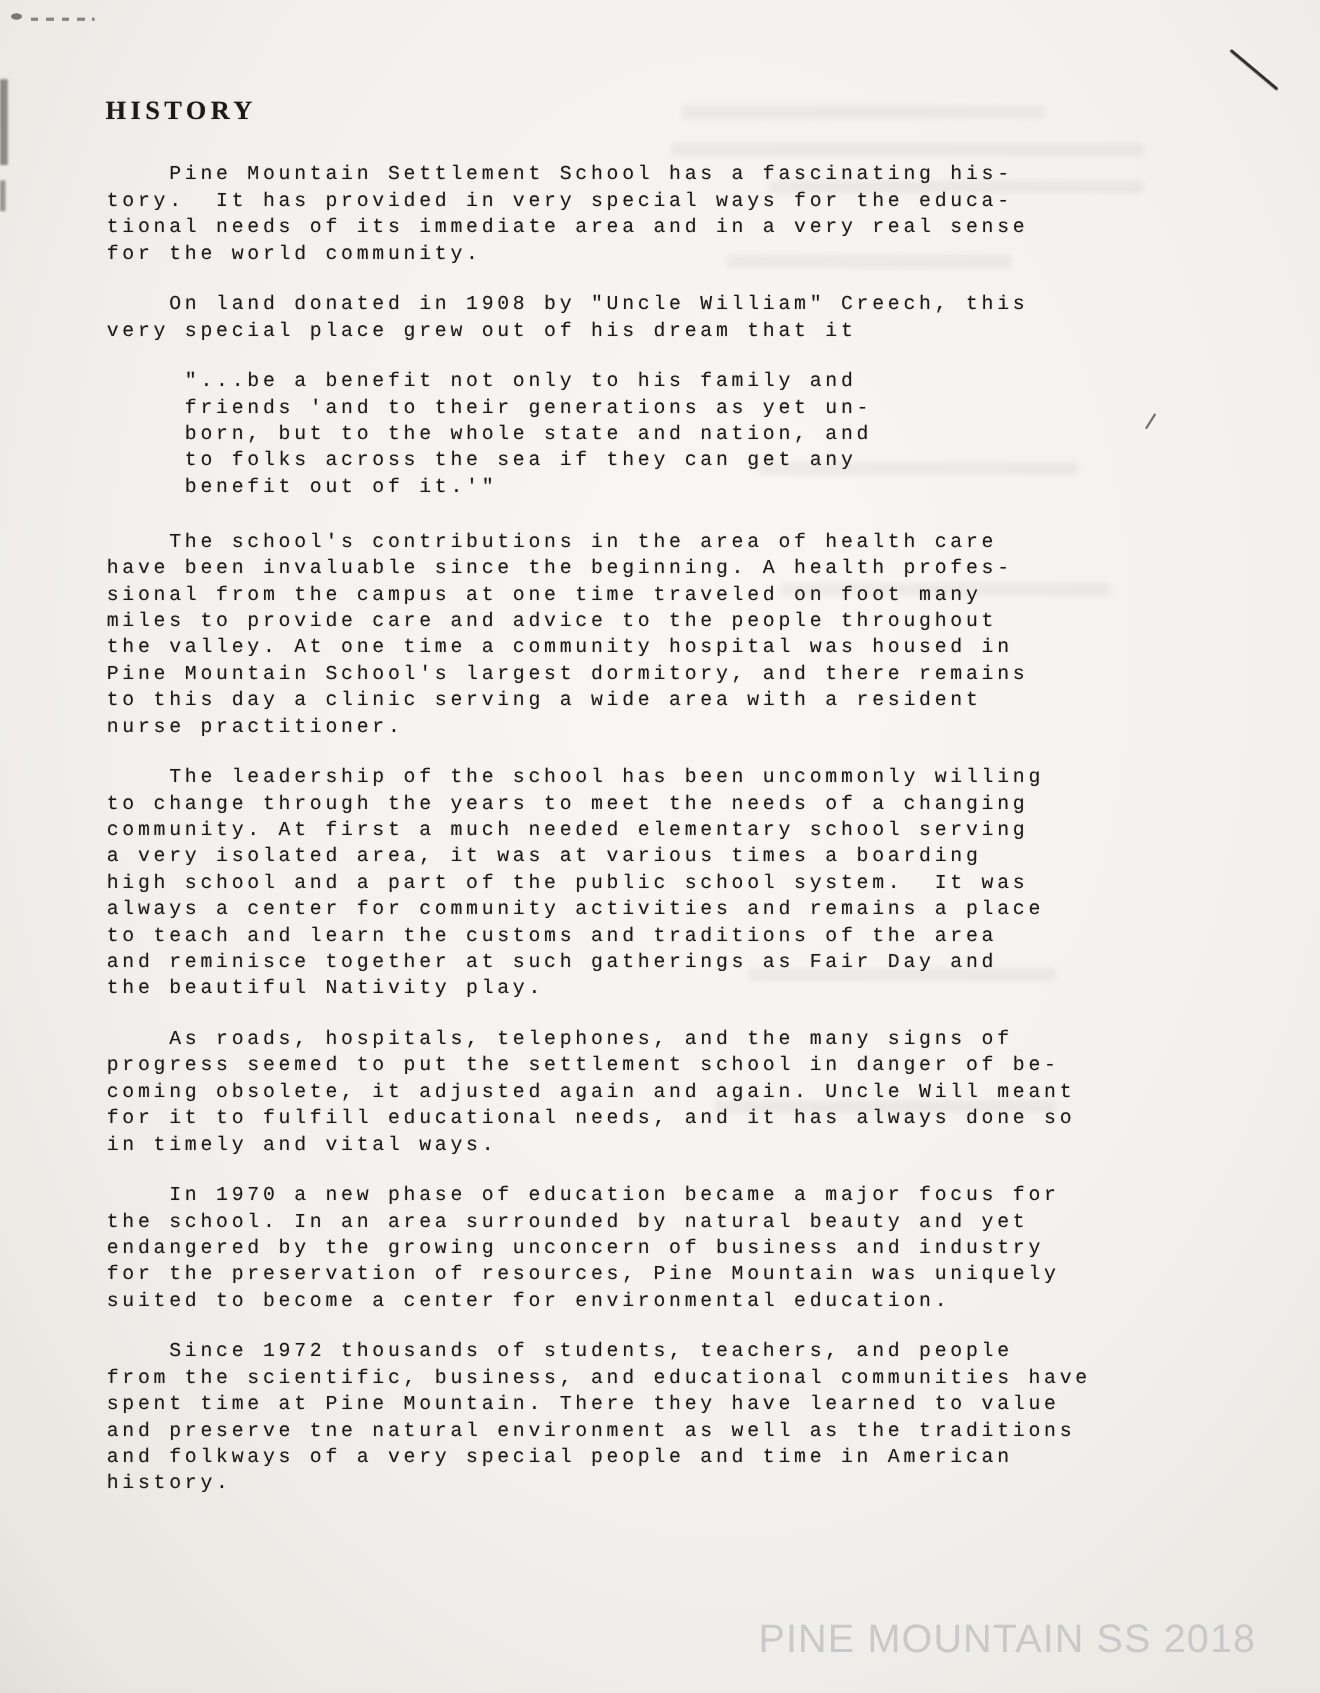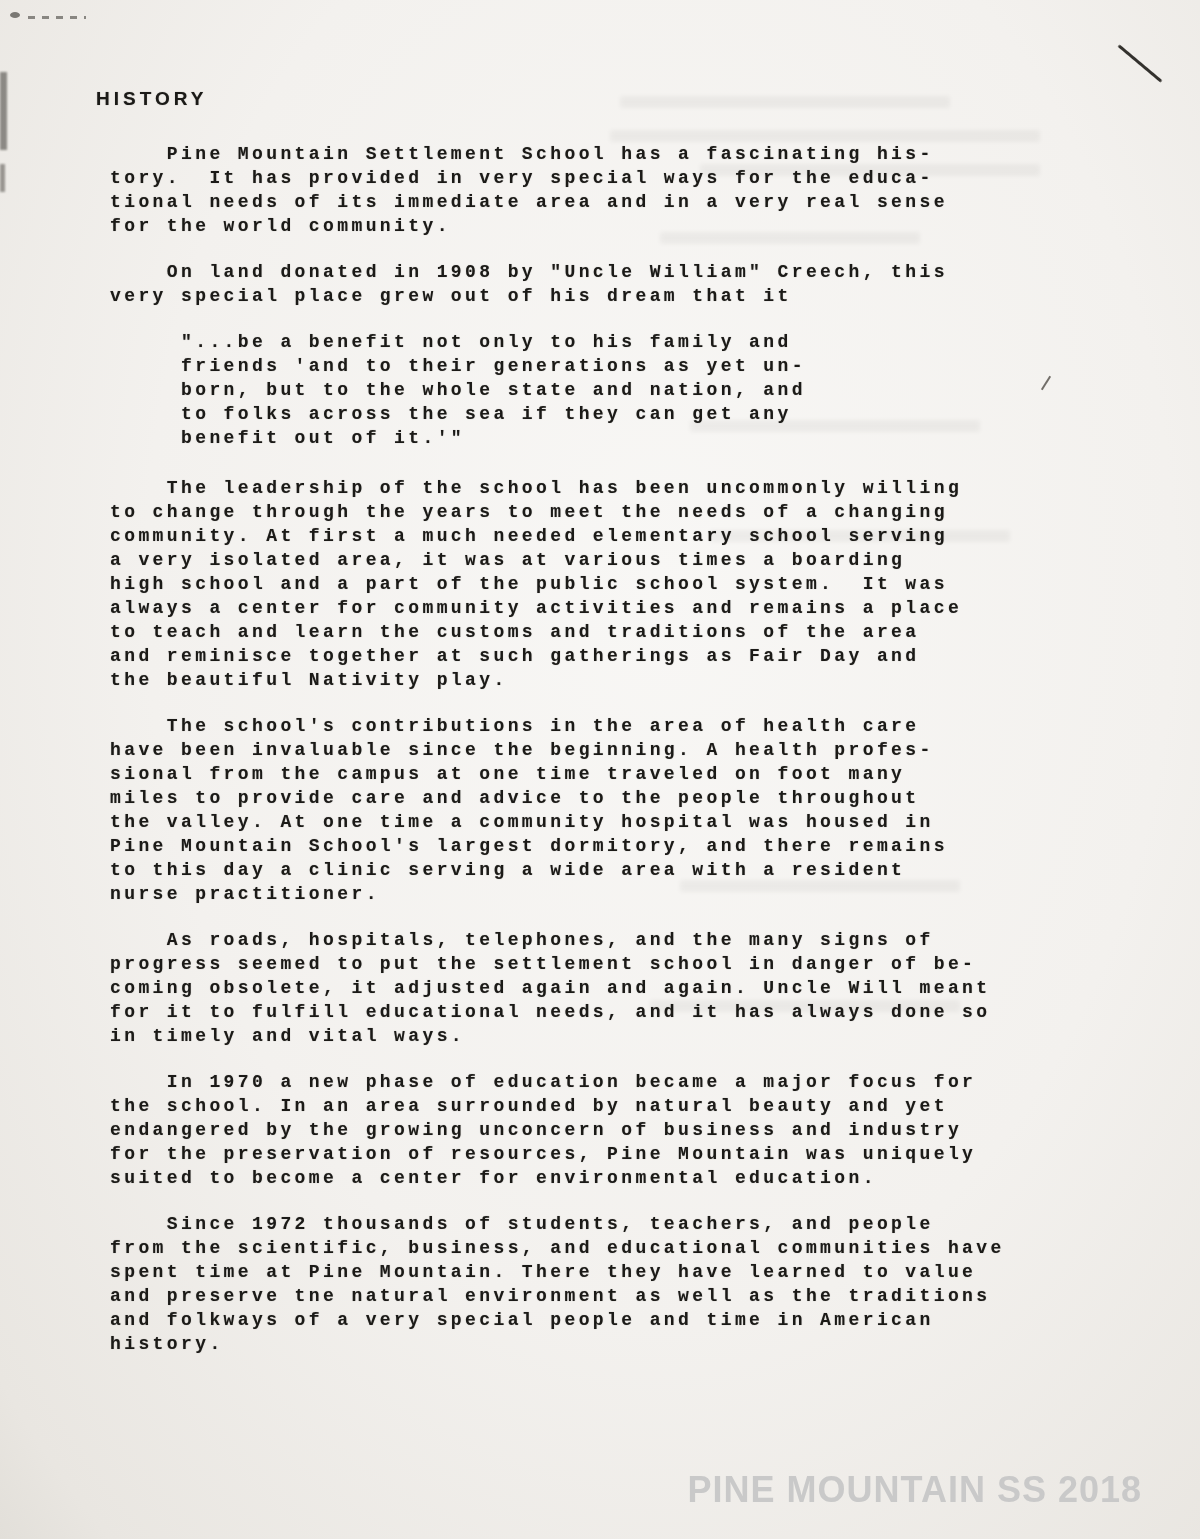--- a/index.html
+++ b/index.html
@@ -16,45 +16,45 @@
       radial-gradient(ellipse at 55% 38%, #f8f7f5 0%, #f3f1ee 55%, #e9e6e1 92%, #e2dfd9 100%);
   }
   .content {
     position: absolute;
     left: 96px;
     top: 88px;
     width: 1050px;
     color: #1b1a17;
   }
   .doc-title {
-    font-family: Liberation Sans, sans-serif;
-    font-size: 19px;
+    font-family: Liberation Serif, serif;
+    font-size: 24px;
     font-weight: 700;
     letter-spacing: 4px;
     margin: 0 0 32px 0;
     text-shadow: 0 0 1px rgba(25,24,20,0.4);
   }
   .block {
     font-family: "Liberation Mono", "DejaVu Sans Mono", monospace;
     font-size: 18px;
-    font-weight: 700;
+    font-weight: 400;
     letter-spacing: 3.4px;
     line-height: 24px;
     white-space: pre;
-    margin: 0 0 22px 14px;
+    margin: 0 0 22px 1px;
     text-shadow: 0 0 1px rgba(25,24,20,0.35);
   }
   .quote { margin-bottom: 26px; }
   .watermark {
     position: absolute;
     right: 58px;
     bottom: 28px;
     font-family: "Liberation Sans", sans-serif;
     font-size: 36px;
-    font-weight: 700;
+    font-weight: 400;
     letter-spacing: 1px;
     color: #c9c9c9;
   }
   
   .artifact { position: absolute; pointer-events: none; }
   .mark-top-left {
     left: 28px; top: 16px; width: 58px; height: 3px;
     background: repeating-linear-gradient(90deg, #6f6d68 0 7px, transparent 7px 14px);
     opacity: 0.8;
   }
@@ -113,37 +113,37 @@
 tory.  It has provided in very special ways for the educa-
 tional needs of its immediate area and in a very real sense
 for the world community.</p>
     <p class="block">    On land donated in 1908 by "Uncle William" Creech, this
 very special place grew out of his dream that it</p>
     <p class="block quote">     "...be a benefit not only to his family and
      friends 'and to their generations as yet un-
      born, but to the whole state and nation, and
      to folks across the sea if they can get any
      benefit out of it.'"</p>
+    <p class="block">    The school's contributions in the area of health care
+have been invaluable since the beginning. A health profes-
+sional from the campus at one time traveled on foot many
+miles to provide care and advice to the people throughout
+the valley. At one time a community hospital was housed in
+Pine Mountain School's largest dormitory, and there remains
+to this day a clinic serving a wide area with a resident
+nurse practitioner.</p>
     <p class="block">    The leadership of the school has been uncommonly willing
 to change through the years to meet the needs of a changing
 community. At first a much needed elementary school serving
 a very isolated area, it was at various times a boarding
 high school and a part of the public school system.  It was
 always a center for community activities and remains a place
 to teach and learn the customs and traditions of the area
 and reminisce together at such gatherings as Fair Day and
 the beautiful Nativity play.</p>
-    <p class="block">    The school's contributions in the area of health care
-have been invaluable since the beginning. A health profes-
-sional from the campus at one time traveled on foot many
-miles to provide care and advice to the people throughout
-the valley. At one time a community hospital was housed in
-Pine Mountain School's largest dormitory, and there remains
-to this day a clinic serving a wide area with a resident
-nurse practitioner.</p>
     <p class="block">    As roads, hospitals, telephones, and the many signs of
 progress seemed to put the settlement school in danger of be-
 coming obsolete, it adjusted again and again. Uncle Will meant
 for it to fulfill educational needs, and it has always done so
 in timely and vital ways.</p>
     <p class="block">    In 1970 a new phase of education became a major focus for
 the school. In an area surrounded by natural beauty and yet
 endangered by the growing unconcern of business and industry
 for the preservation of resources, Pine Mountain was uniquely
 suited to become a center for environmental education.</p>

